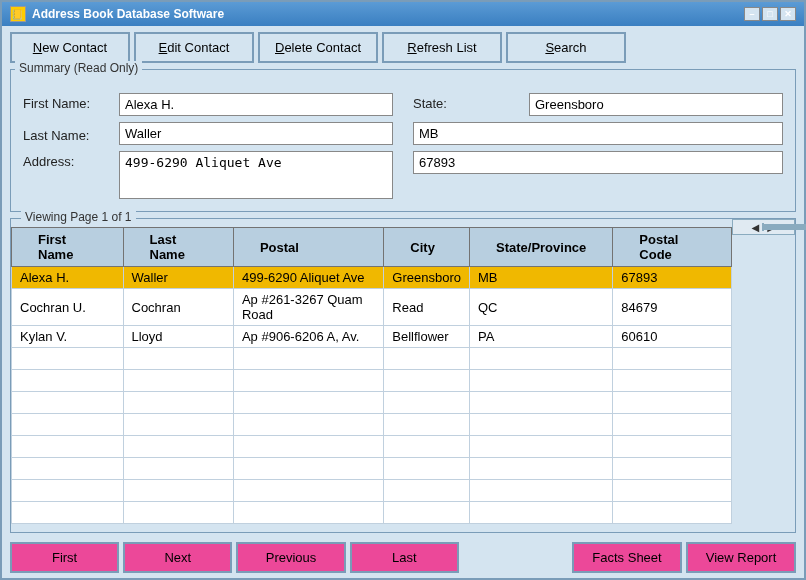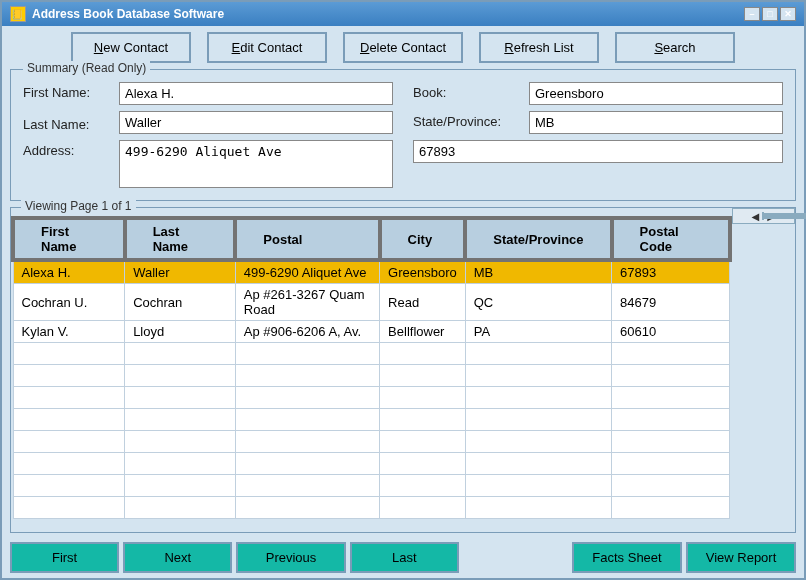--- a/index.html
+++ b/index.html
@@ -51,24 +51,23 @@
       background: #d4e4f0;
       border: 1px solid #888;
       font-size: 9px;
       display: flex;
       align-items: center;
       justify-content: center;
       cursor: pointer;
     }
     .toolbar {
       display: flex;
-      gap: 16px;
+      gap: 4px;
       padding: 6px 8px;
       background: #d4e4f0;
-      justify-content: center;
     }
     .toolbar-btn {
       padding: 6px 14px;
       background: #d4e4f0;
       border: 2px solid #7a9cb8;
       cursor: pointer;
       font-size: 13px;
       font-weight: normal;
       min-width: 120px;
       text-align: center;
@@ -79,31 +78,31 @@
     .summary-group {
       margin: 0 8px 6px 8px;
       border: 1px solid #7a9cb8;
       padding: 8px 12px 12px 12px;
       background: #d4e4f0;
       position: relative;
     }
     .summary-group legend, .group-label {
       position: absolute;
       top: -9px;
-      left: 12px;
+      left: 4px;
       background: #d4e4f0;
       padding: 0 4px;
       font-size: 12px;
       color: #333;
     }
     .form-grid {
       display: grid;
       grid-template-columns: 1fr 1fr;
       gap: 16px 20px;
-      margin-top: 4px;
+      margin-top: 15px;
     }
     .form-row {
       display: flex;
       align-items: flex-start;
       gap: 6px;
     }
     .form-label {
       font-size: 13px;
       color: #222;
       width: 90px;
@@ -148,21 +147,21 @@
       overflow: hidden;
       margin-top: 8px;
     }
     table {
       width: 100%;
       border-collapse: collapse;
       font-size: 13px;
     }
     thead tr th {
       background: #b8cfe0;
-      border: 4px solid #737373;
+      border: 1px solid #737373;
       padding: 4px 26px;
       text-align: left;
       font-weight: bold;
       font-size: 13px;
     }
     tbody tr td {
       border: 1px solid #c0d0de;
       padding: 3px 8px;
       background: white;
     }
@@ -205,21 +204,21 @@
     }
     .bottom-toolbar {
       display: flex;
       gap: 4px;
       padding: 5px 8px;
       background: #d4e4f0;
       align-items: center;
     }
     .bottom-btn {
       padding: 6px 0;
-      background: #14b8a6;
+      background: #ec4899;
       border: 2px solid #7a9cb8;
       cursor: pointer;
       font-size: 13px;
       flex: 1;
       text-align: center;
     }
   </style>
 </head>
 <body>
 
@@ -267,25 +266,24 @@
           <input class="form-input" type="text" value="Waller" readonly="" style="">
         </div>
         <div class="form-row" style="margin-top:6px;justify-content:center;">
           <span class="form-label">Address:</span>
           <textarea class="form-input address" readonly="" style="">499-6290 Aliquet Ave</textarea>
         </div>
       </div>
 
       <div>
         <div class="form-row">
-          <span class="form-label right">Book:</span>
+          <span class="form-label right">State:</span>
           <input class="form-input" type="text" value="Greensboro" readonly="" style="">
         </div>
         <div class="form-row" style="margin-top:6px;">
-          <span class="form-label right">State/Province:</span>
           <input class="form-input" type="text" value="MB" readonly="" style="">
         </div>
         <div class="form-row" style="margin-top:6px;">
           <input class="form-input" type="text" value="67893" readonly="" style="">
         </div>
       </div>
     </div>
   </div>
 
   <div class="viewing-group">

